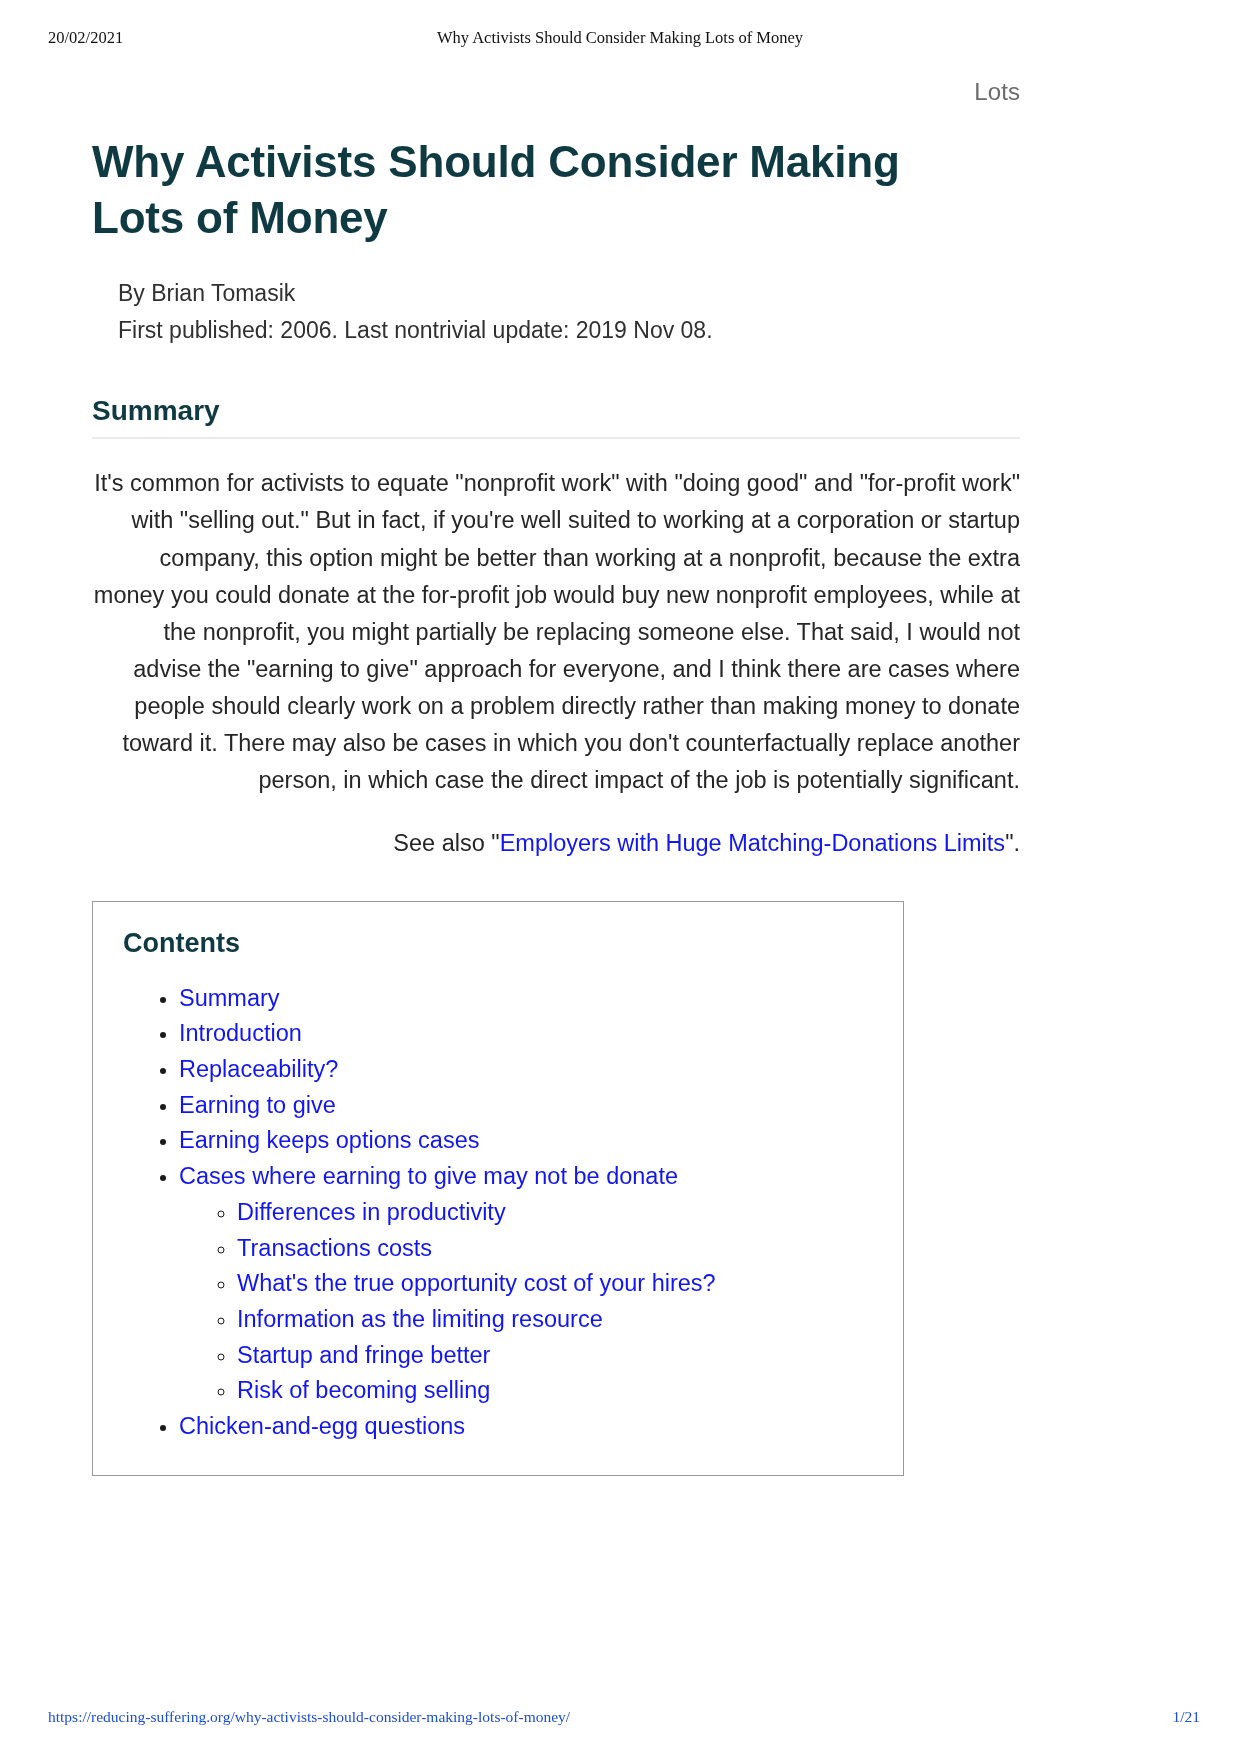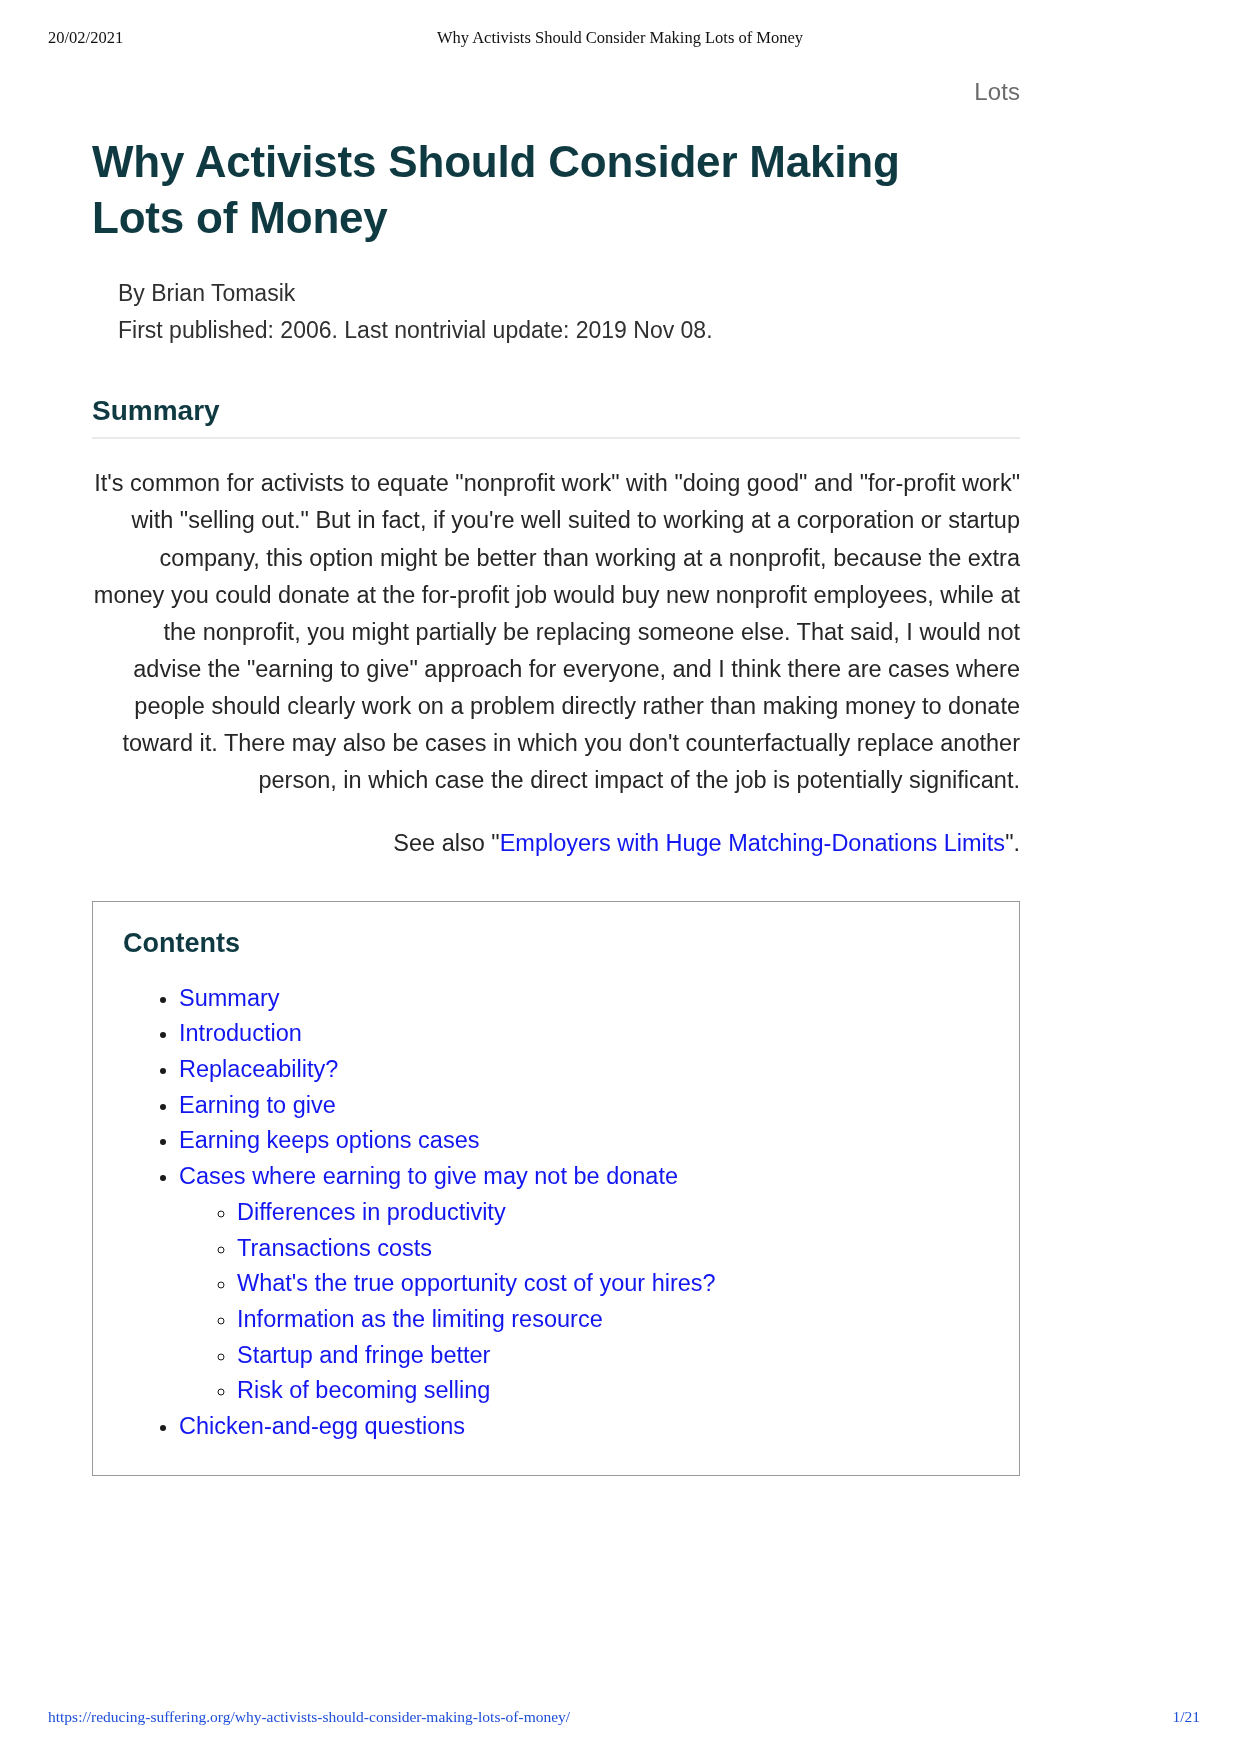--- a/index.html
+++ b/index.html
@@ -128,21 +128,21 @@
     color: #1317ef;
     text-decoration: none;
   }
 
   
   .contents-box {
     margin-top: 38px;
     border: 1px solid #9a9a9a;
     padding: 26px 30px 30px 30px;
     box-sizing: border-box;
-    width: 928px;
+    width: 812px;
   }
   h2.contents-heading {
     margin: 0;
     padding: 0;
     font-size: 27px;
     font-weight: bold;
     color: #0f3a42;
   }
   ul.toc {
     margin: 22px 0 0 0;

